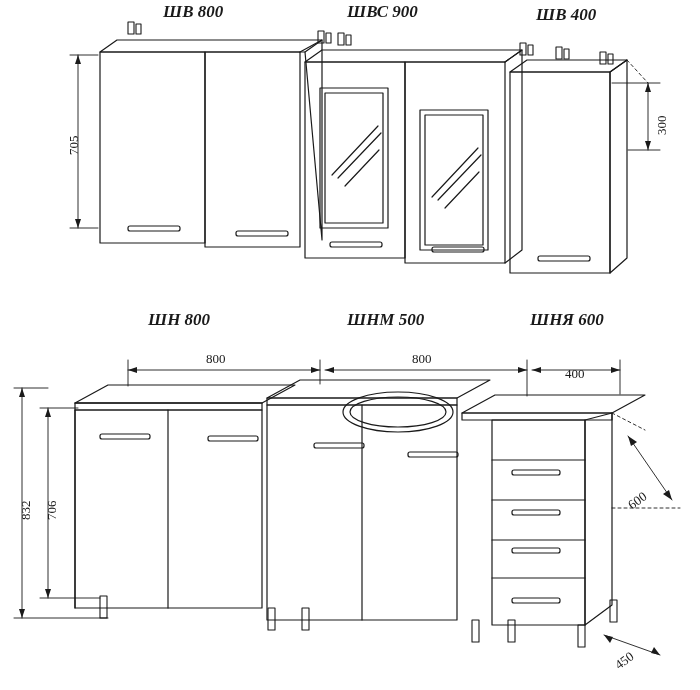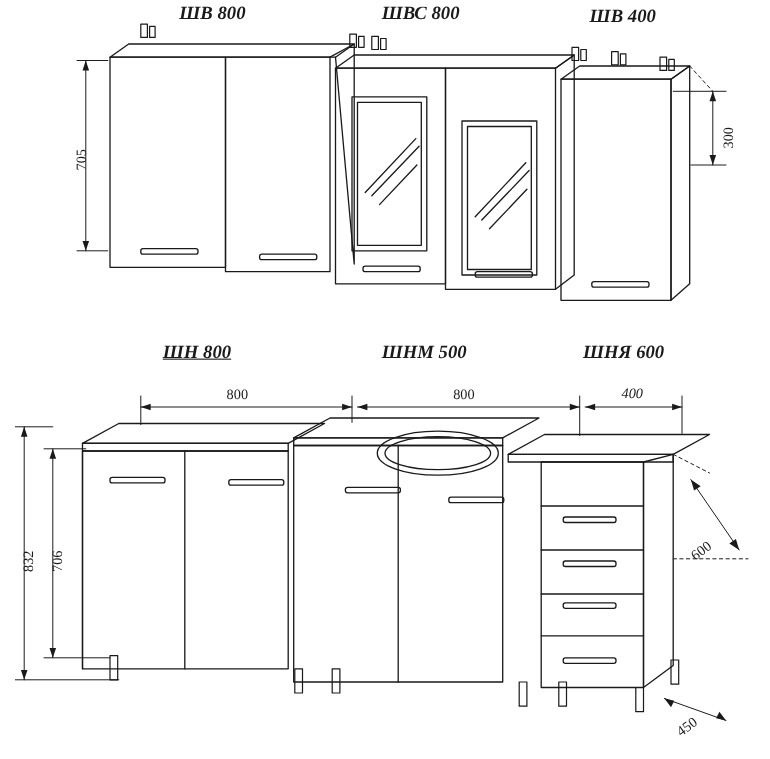--- a/index.html
+++ b/index.html
@@ -220,33 +220,33 @@
       <g stroke-width="0.9">
         <line x1="604" y1="635" x2="660" y2="655"></line>
         <polygon points="604,635 610,643 613,637" fill="#1a1a1a" stroke="none"></polygon>
         <polygon points="660,655 654,647 651,653" fill="#1a1a1a" stroke="none"></polygon>
       </g>
 
     </g>
   </svg>
 
   <div class="lbl" style="left:163px; top:2px;">ШВ 800</div>
-  <div class="lbl" style="left:347px; top:2px;">ШВС 800</div>
+  <div class="lbl" style="left:347px; top:2px;">ШВС 900</div>
   <div class="lbl" style="left:536px; top:5px;">ШВ 400</div>
 
-  <div class="lbl" style="left:148px; top:310px;text-decoration:underline;">ШН 800</div>
+  <div class="lbl" style="left:148px; top:310px;">ШН 800</div>
   <div class="lbl" style="left:347px; top:310px;">ШНМ 500</div>
   <div class="lbl" style="left:530px; top:310px;">ШНЯ 600</div>
 
   <div class="dim vert" style="left:66px; top:155px;">705</div>
   <div class="dim vert" style="left:654px; top:135px;">300</div>
 
   <div class="dim" style="left:206px; top:351px;">800</div>
   <div class="dim" style="left:412px; top:351px;">800</div>
-  <div class="dim" style="left:565px; top:350px;font-style:italic;">400</div>
+  <div class="dim" style="left:565px; top:366px;">400</div>
 
   <div class="dim vert" style="left:18px; top:520px;">832</div>
   <div class="dim vert" style="left:44px; top:520px;">706</div>
 
   <div class="dim rot-diag" style="left:625px; top:500px;">600</div>
   <div class="dim rot-diag" style="left:612px; top:660px;">450</div>
 
 </div>
 
 </body></html>

